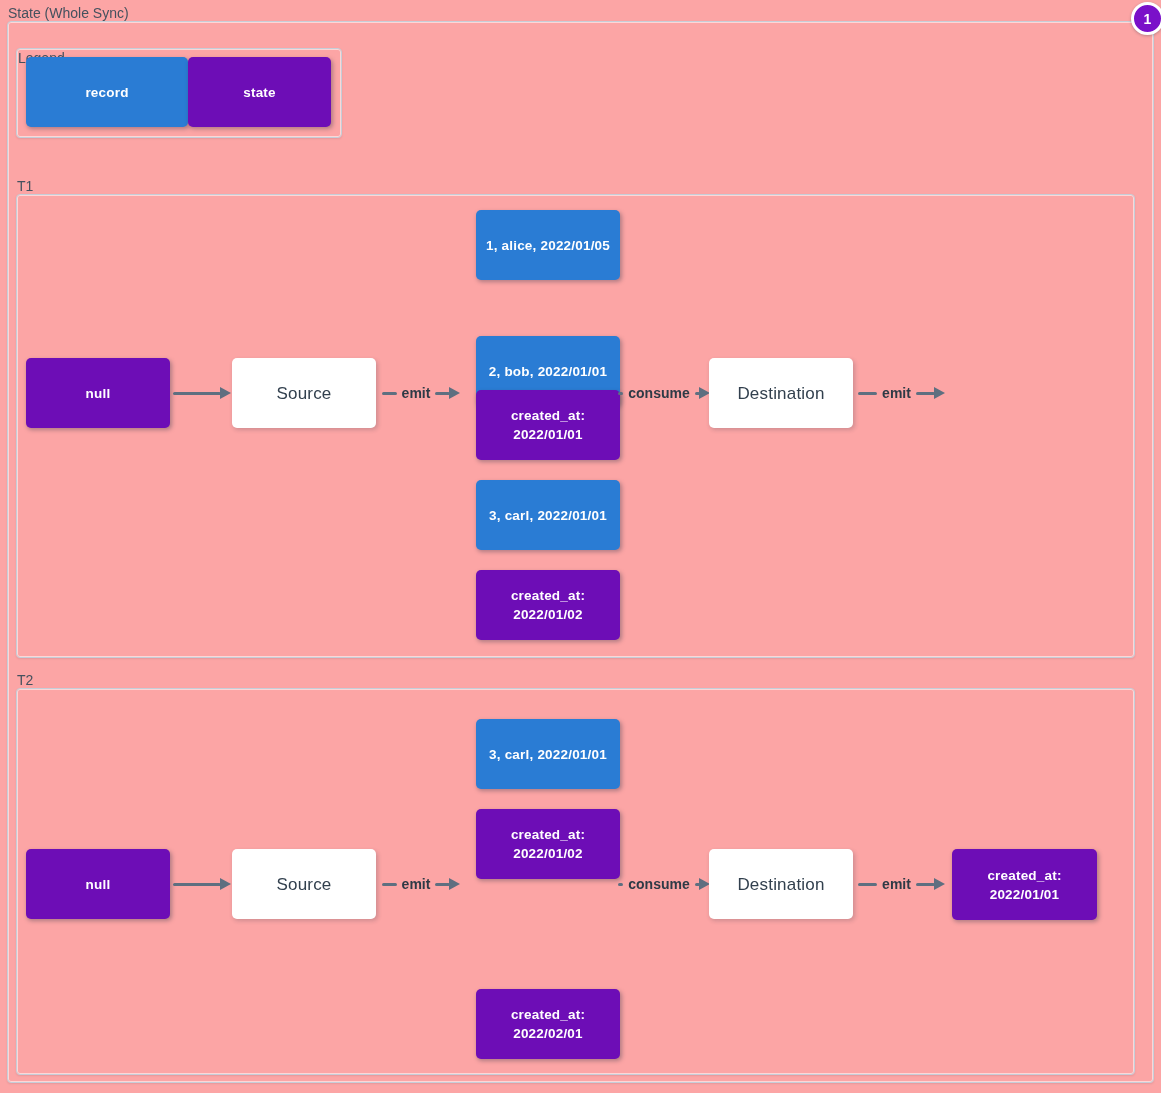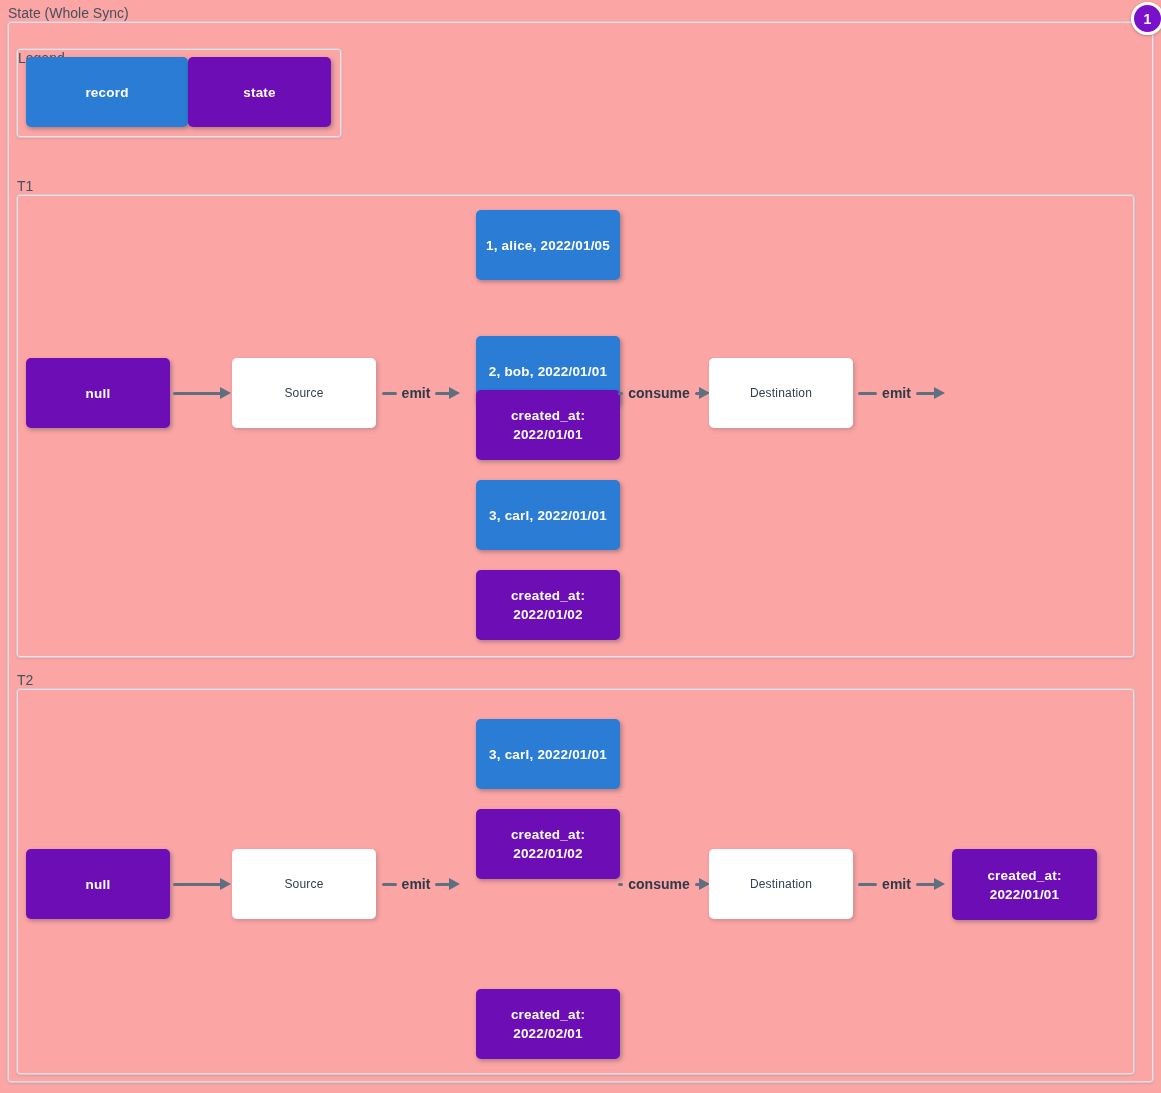--- a/index.html
+++ b/index.html
@@ -39,21 +39,21 @@
     white-space: pre-line;
     box-shadow: 1.5px 2px 4px rgba(35,45,65,0.35);
     box-sizing: border-box;
   }
   .node.record { background: #2a7cd4; color: #ffffff; }
   .node.state  { background: #6d0db6; color: #ffffff; }
   .node.plain  {
     background: #ffffff;
     color: #32404e;
     font-weight: 400;
-    font-size: 12px;
+    font-size: 17px;
     box-shadow: 1.5px 2px 4px rgba(35,45,65,0.20);
   }
   .arrow {
     position: absolute;
     height: 20px;
     display: flex;
     align-items: center;
     justify-content: center;
   }
   .arrow .line {

